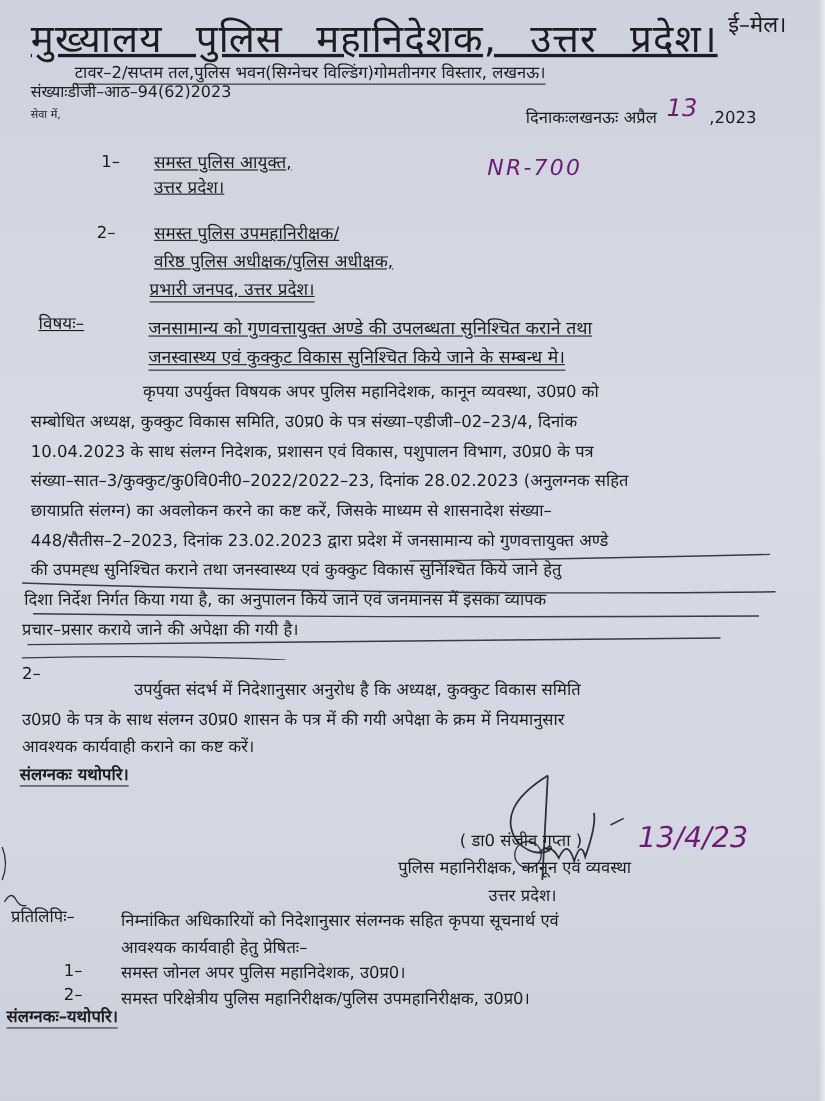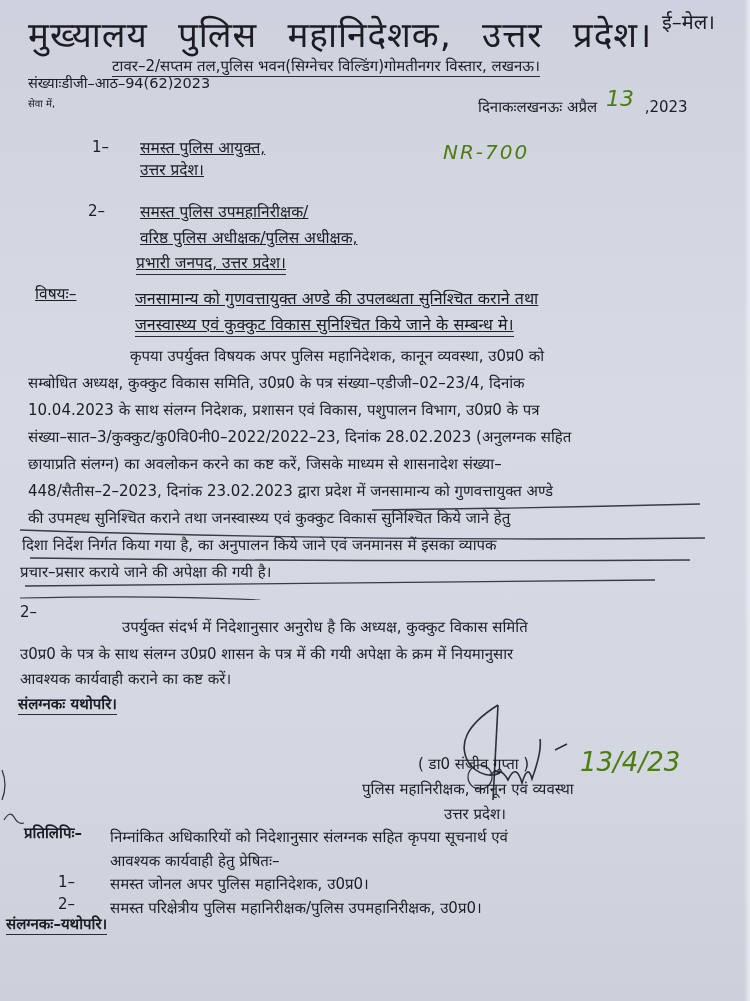--- a/index.html
+++ b/index.html
@@ -4,27 +4,27 @@
 <style>
   html, body { margin:0; padding:0; }
   body {
     width:750px; height:1001px; overflow:hidden; position:relative;
     background: linear-gradient(180deg, #cdd2de 0%, #d6dae4 40%, #d3d7e1 75%, #ccd0da 100%);
     font-family: "DejaVu Sans", "Liberation Sans", sans-serif;
     color:#1c1c22;
   }
   .abs { position:absolute; white-space:nowrap; }
   .ul { border-bottom:1.5px solid #2a2a30; padding-bottom:1px; }
-  .title { left:28px; top:10px; font-size:35px; font-weight:500; letter-spacing:1px; word-spacing:18px; }
+  .title { left:28px; top:10px; font-size:35px; font-weight:500; letter-spacing:1px; word-spacing:18px;text-decoration:underline; }
   .email { left:662px; top:8px; font-size:20px; }
-  .addr { left:68px; top:55px; font-size:15px;margin-left:44px; }
+  .addr { left:68px; top:55px; font-size:15px; }
   .ref { left:28px; top:72px; font-size:14.5px; }
   .seva { left:28px; top:96px; font-size:10px; }
   .date { left:478px; top:96px; font-size:15px; }
-  .hand { font-family: "DejaVu Sans", sans-serif; font-weight:200; color:#4d7c0f; font-style:italic; }
+  .hand { font-family: "DejaVu Sans", sans-serif; font-weight:200; color:#701a75; font-style:italic; }
   .hand-date { left:606px; top:86px; font-size:22px; }
   .hand-nr { left:443px; top:140px; font-size:20px; letter-spacing:2px; }
   .num { font-size:15px; }
   .para { font-size:15px; }
   .line { font-size:15.5px;text-decoration:underline; }
   .sig-scrawl { left:430px; top:695px; width:160px; height:105px; }
   .sig-date { left:580px; top:747px; font-size:26px; }
   .margin-mark { left:0px; top:765px; width:30px; height:80px; }
   .rightedge { position:absolute; right:0; top:0; width:6px; height:1001px; background:linear-gradient(90deg, rgba(255,255,255,0), #e9ebf1); }
 </style>
@@ -100,21 +100,21 @@
   <div class="abs para" style="left:362px;top:778px">पुलिस महानिरीक्षक, कानून एवं व्यवस्था</div>
   <div class="abs para" style="left:444px;top:803px">उत्तर प्रदेश।</div>
   <div class="abs hand sig-date">13/4/23</div>
 
   <svg class="abs margin-mark" viewBox="0 0 30 80">
     <path d="M2 5 Q8 20 2 35" stroke="#2e2e3a" stroke-width="1.2" fill="none"></path>
     <path d="M4 55 Q10 45 14 52 Q18 60 24 58" stroke="#2e2e3a" stroke-width="1.2" fill="none"></path>
   </svg>
 
   <div>
-    <div class="abs para" style="left:24px;top:822px;font-weight:700">प्रतिलिपिः–</div>
+    <div class="abs para" style="left:10px;top:822px;font-weight:400">प्रतिलिपिः–</div>
     <div class="abs para" style="left:110px;top:826px">निम्नांकित अधिकारियों को निदेशानुसार संलग्नक सहित कृपया सूचनार्थ एवं</div>
     <div class="abs para" style="left:110px;top:850px">आवश्यक कार्यवाही हेतु प्रेषितः–</div>
 
     <div class="abs para" style="left:58px;top:873px">1–</div>
     <div class="abs para" style="left:110px;top:873px">समस्त जोनल अपर पुलिस महानिदेशक, उ0प्र0।</div>
 
     <div class="abs para" style="left:58px;top:895px">2–</div>
     <div class="abs para" style="left:110px;top:897px">समस्त परिक्षेत्रीय पुलिस महानिरीक्षक/पुलिस उपमहानिरीक्षक, उ0प्र0।</div>
 
     <div class="abs para ul" style="left:6px;top:913px;font-weight:600">संलग्नकः–यथोपरि।</div>

